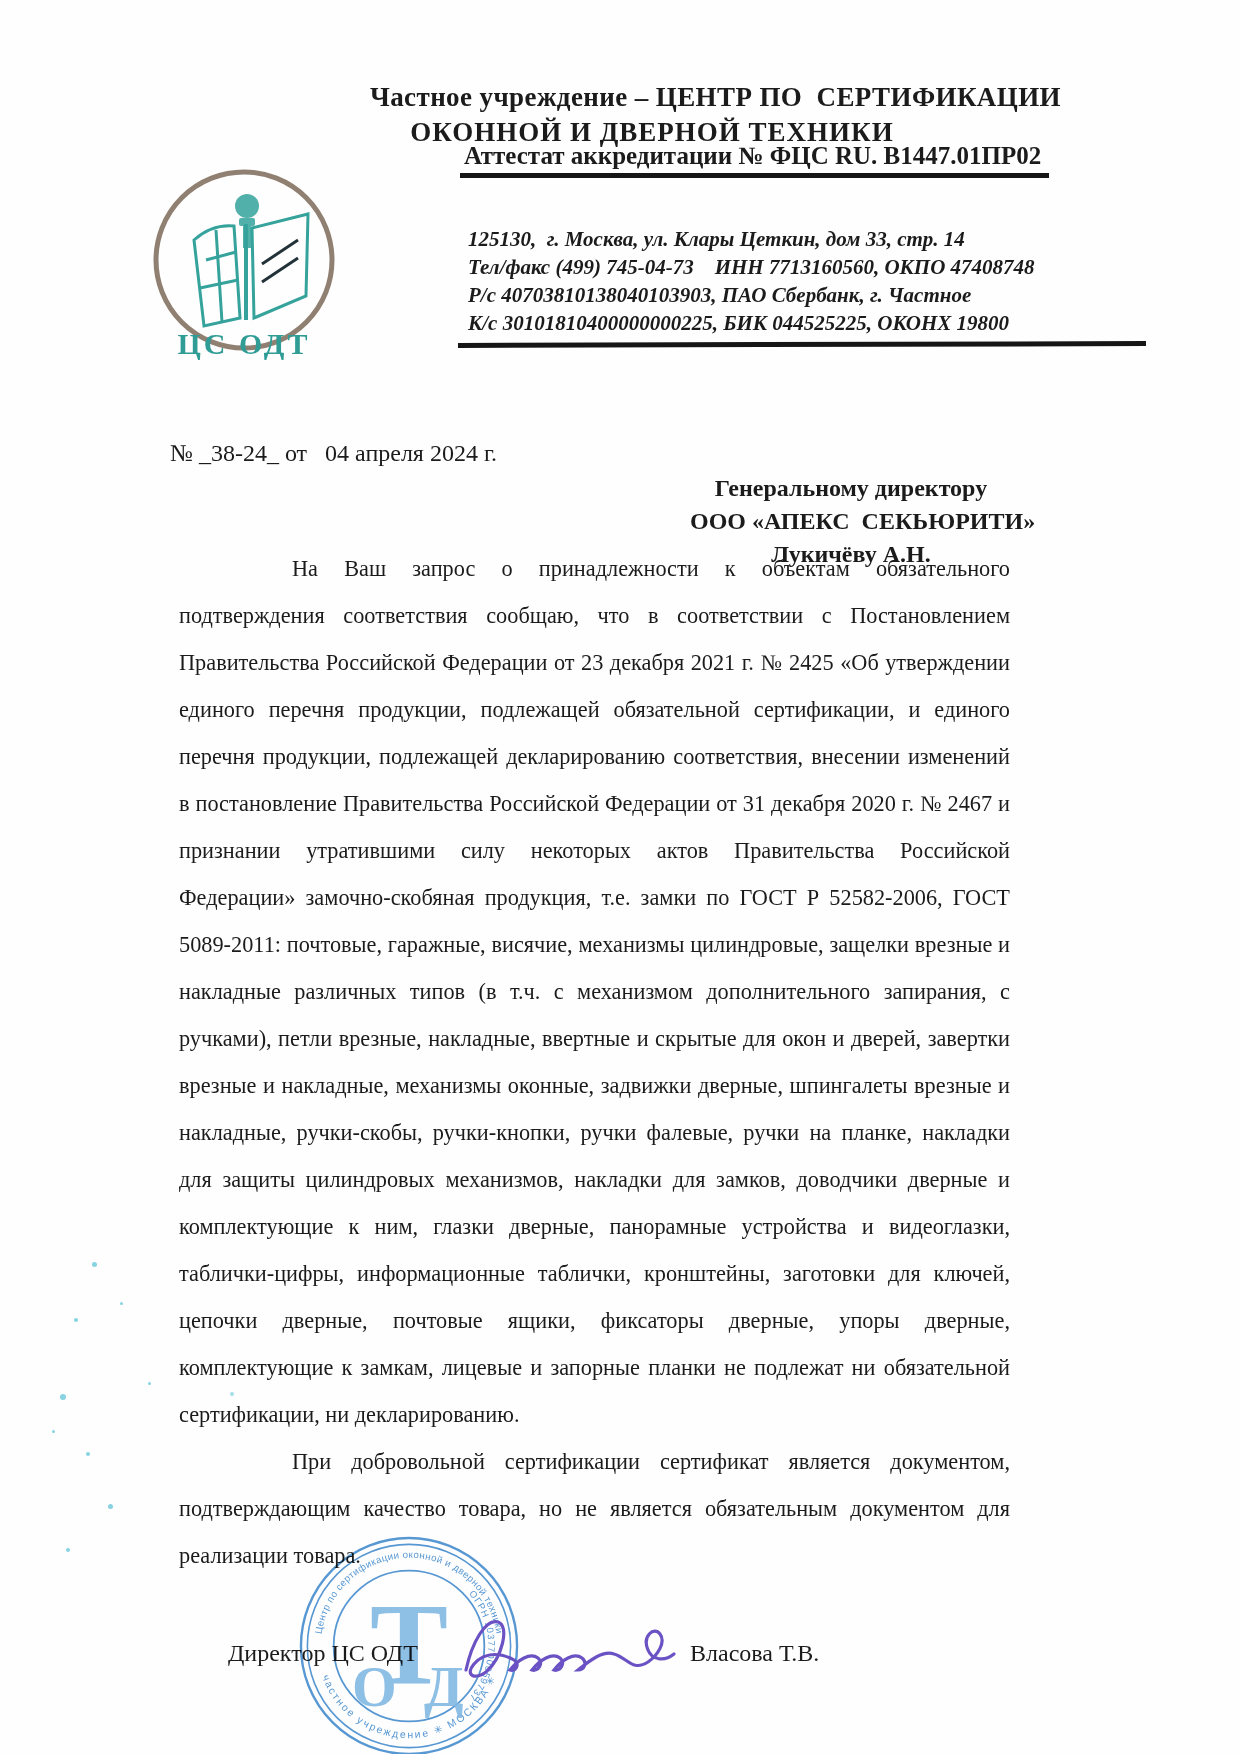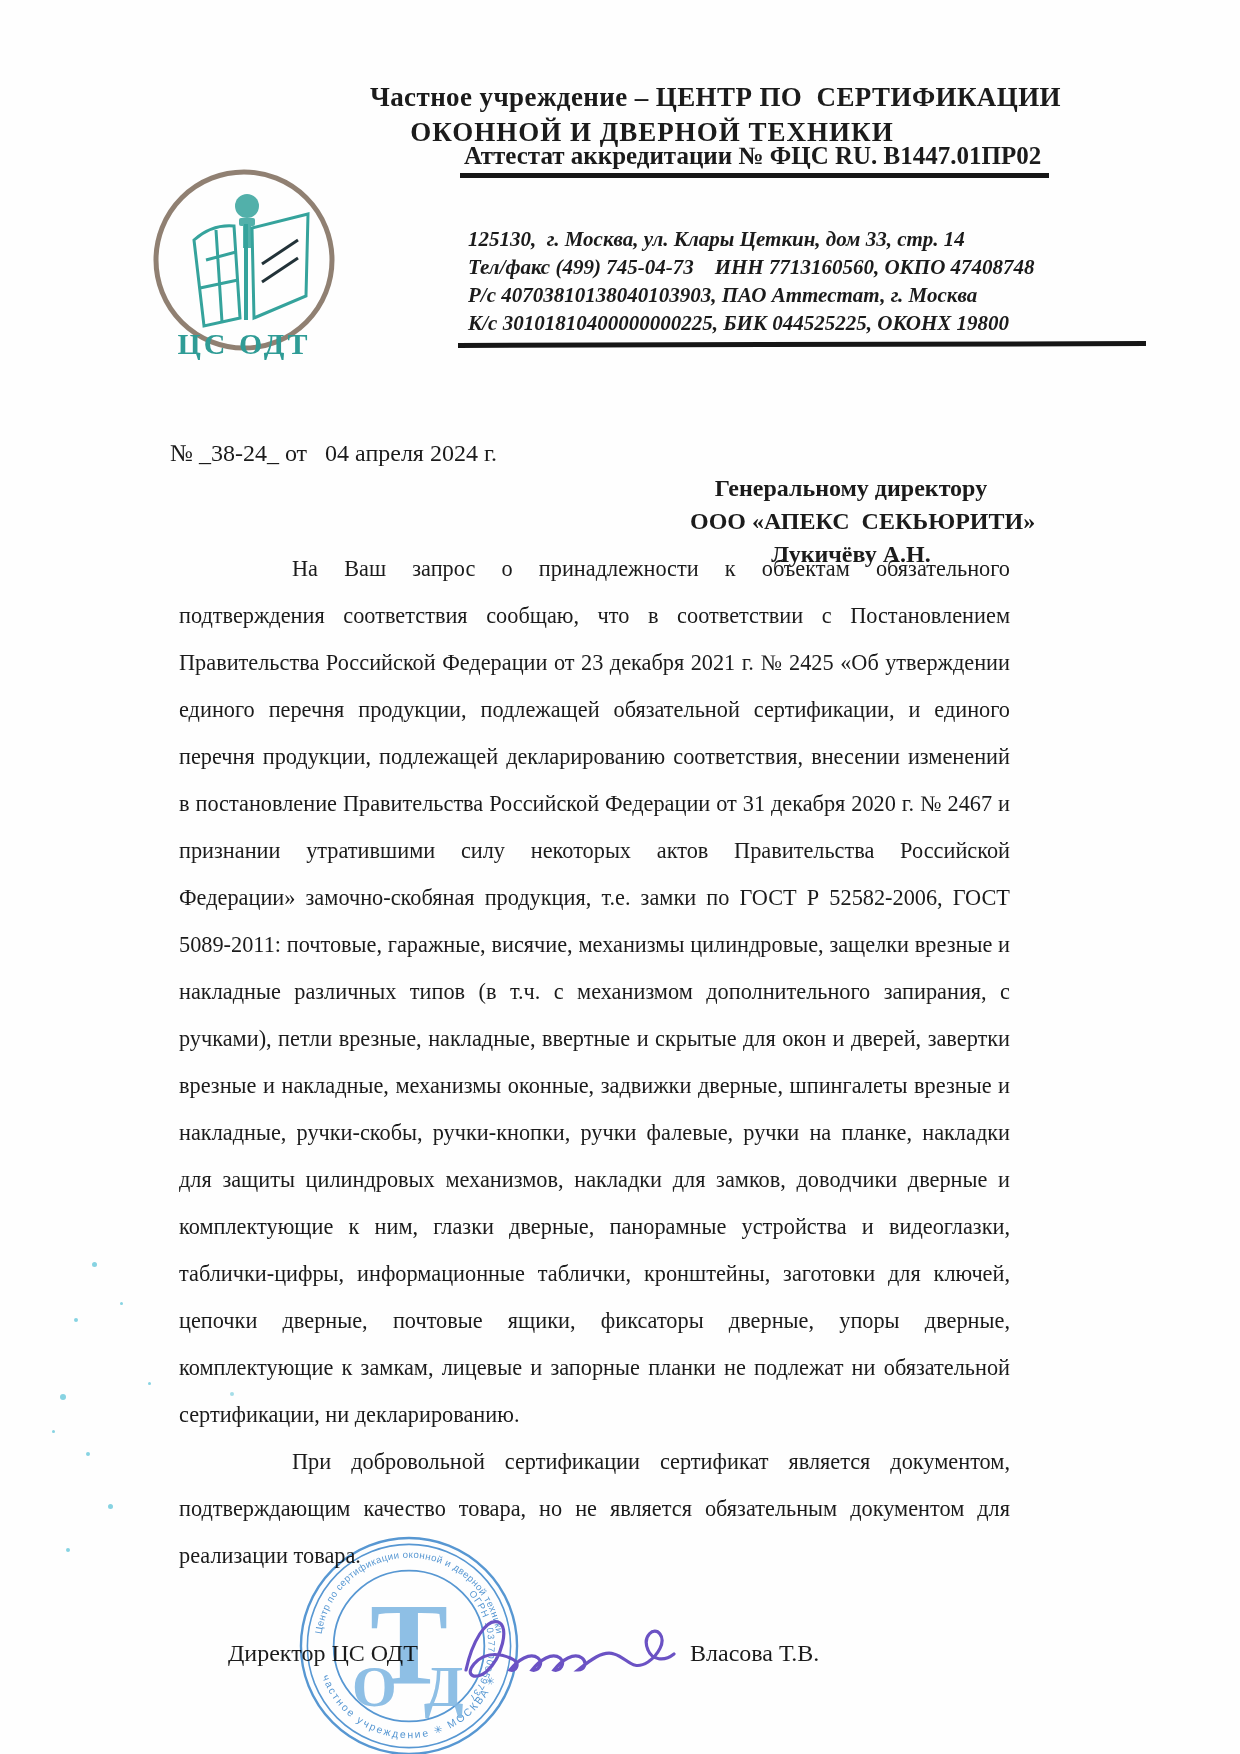--- a/index.html
+++ b/index.html
@@ -86,21 +86,21 @@
 
   <div class="org-block">
     <div class="org-line1 pre">Частное учреждение – ЦЕНТР ПО  СЕРТИФИКАЦИИ</div>
     <div class="org-line2">ОКОННОЙ И ДВЕРНОЙ ТЕХНИКИ</div>
   </div>
   <div class="accred">Аттестат аккредитации № ФЦС RU. В1447.01ПР02</div>
 
   <div class="addr">
     <div class="pre">125130,  г. Москва, ул. Клары Цеткин, дом 33, стр. 14</div>
     <div class="pre">Тел/факс (499) 745-04-73    ИНН 7713160560, ОКПО 47408748</div>
-    <div class="pre">Р/с 40703810138040103903, ПАО Аттестат, г. Москва</div>
+    <div class="pre">Р/с 40703810138040103903, ПАО Сбербанк, г. Частное</div>
     <div class="pre">К/с 30101810400000000225, БИК 044525225, ОКОНХ 19800</div>
   </div>
 
   <div class="rule"></div>
 
   <div class="ref-line pre">№ _38-24_ от   04 апреля 2024 г.</div>
 
   <div class="recipient">
     <div>Генеральному директору</div>
     <div class="pre">ООО «АПЕКС  СЕКЬЮРИТИ»</div>

